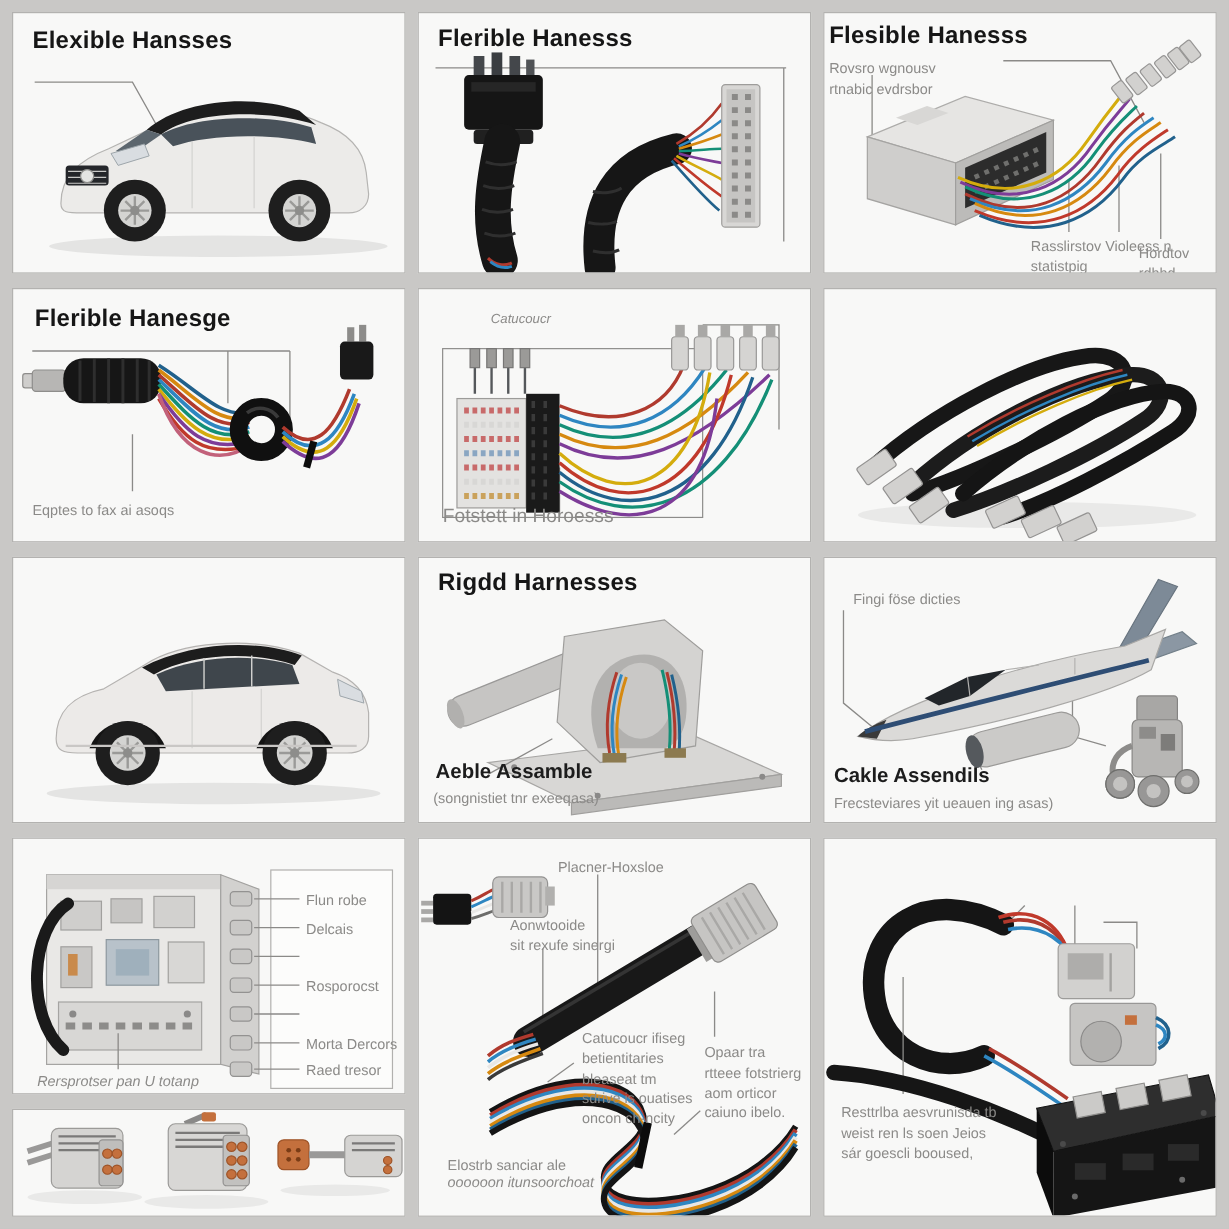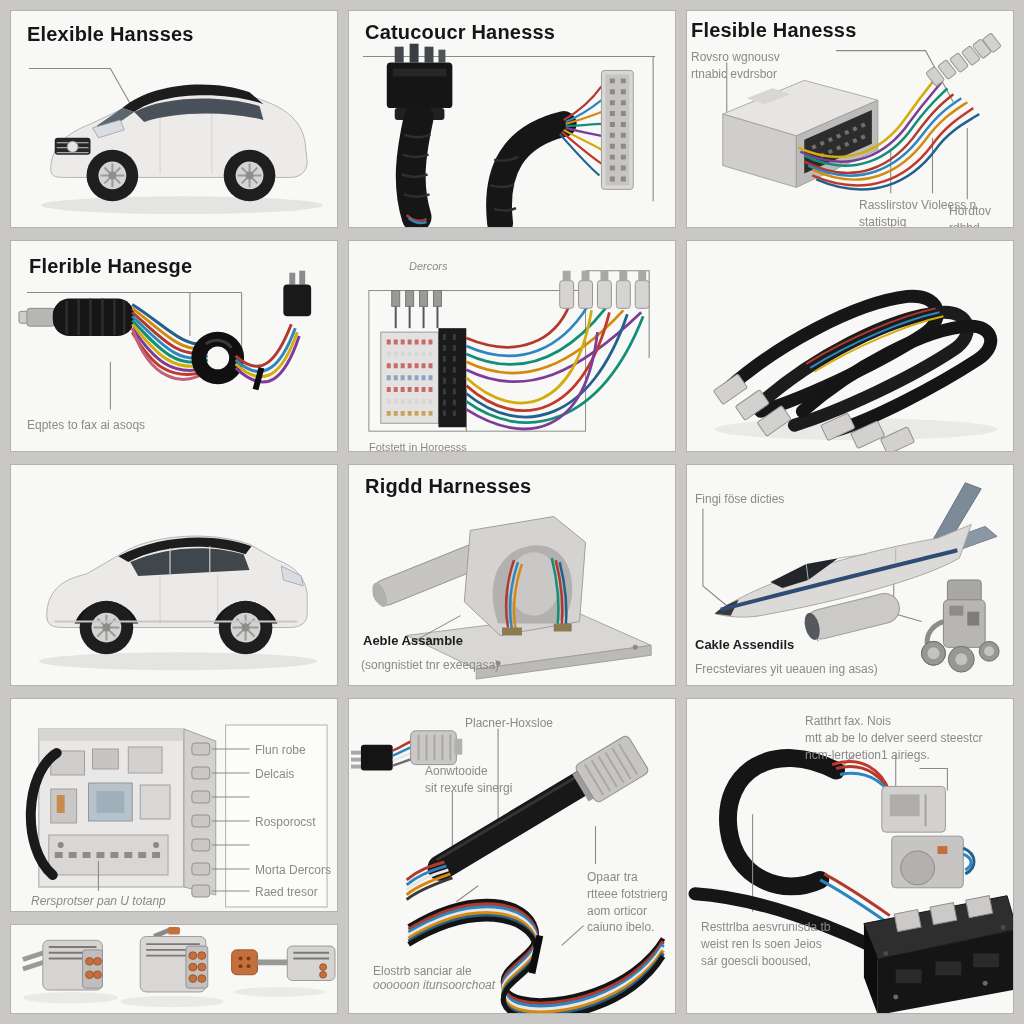--- a/index.html
+++ b/index.html
@@ -7,21 +7,21 @@
   .board{width:1024px;height:1024px;box-sizing:border-box;padding:10px;display:grid;
          grid-template-columns:1fr 1fr 1fr;grid-template-rows:218px 212px 222px 1fr;gap:12px 10px;background:#c9c8c6;}
   .panel{background:#f8f8f7;border:1px solid #b3b2b0;position:relative;overflow:hidden;}
   .stackcell{display:flex;flex-direction:column;gap:12px;}
   .stackcell .panel.top{height:212px;flex:none;}
   .stackcell .panel.bot{flex:1;}
   svg.art{position:absolute;left:0;top:0;width:100%;height:100%;}
   .ttl{position:absolute;font-size:20px;font-weight:700;color:#161616;letter-spacing:.2px;white-space:pre-line;}
   .lbl{position:absolute;font-size:12px;color:#8b8a88;line-height:1.4;white-space:pre-line;}
   .lbl.it{font-style:italic;}
-  .boldlbl{position:absolute;font-size:13px;font-weight:700;color:#1c1c1c;white-space:pre-line;}
+  .boldlbl{position:absolute;font-size:17px;font-weight:700;color:#1c1c1c;white-space:pre-line;}
   .thin{stroke:#8b8a88;stroke-width:1.1;fill:none;}
 </style>
 </head>
 <body>
 
 <div class="board">
 
   <div class="panel">
     <svg class="art" viewBox="0 0 328 218" preserveAspectRatio="none">
       <polyline points="18,58 100,58 138,126" class="thin" stroke="#6e6e6c"></polyline>
@@ -70,21 +70,21 @@
       <path d="M218,116 C232,116 244,114 254,114" stroke="#148f77" stroke-width="2.2" fill="none"></path>
       <path d="M218,118 C232,122 244,124 254,126" stroke="#7d3c98" stroke-width="2.2" fill="none"></path>
       <path d="M216,120 C230,128 244,134 254,140" stroke="#d4ac0d" stroke-width="2.2" fill="none"></path>
       <path d="M214,122 C228,134 242,146 254,154" stroke="#c0392b" stroke-width="2.2" fill="none"></path>
       <path d="M212,124 C226,140 240,156 252,166" stroke="#21618c" stroke-width="2.2" fill="none"></path>
       <rect x="254" y="60" width="32" height="120" rx="3" fill="#d8d7d5" stroke="#9e9d9b"></rect>
       <rect x="258" y="64" width="24" height="112" fill="#c6c5c3"></rect>
       <line x1="265" y1="68" x2="265" y2="172" stroke="#8b8a88" stroke-width="5" stroke-dasharray="5 6"></line>
       <line x1="276" y1="68" x2="276" y2="172" stroke="#8b8a88" stroke-width="5" stroke-dasharray="5 6"></line>
     </svg>
-    <div class="ttl" style="left:16px;top:10px">Catucoucr Hanesss</div>
+    <div class="ttl" style="left:16px;top:10px">Flerible Hanesss</div>
   </div>
 
   <div class="panel">
     <svg class="art" viewBox="0 0 328 218" preserveAspectRatio="none">
       <polyline points="150,40 240,40 268,92" class="thin"></polyline>
       <line x1="40" y1="52" x2="40" y2="118" class="thin"></line>
       <line x1="205" y1="140" x2="205" y2="184" class="thin"></line>
       <line x1="247" y1="128" x2="247" y2="184" class="thin"></line>
       <line x1="282" y1="118" x2="282" y2="190" class="thin"></line>
       <polygon points="36,104 118,70 192,90 110,126" fill="#e6e5e3" stroke="#adacaa"></polygon>
@@ -201,22 +201,22 @@
         <rect x="288" y="40" width="14" height="28" rx="3"></rect>
       </g>
       <g fill="#a9a8a6">
         <rect x="215" y="30" width="8" height="10"></rect>
           <rect x="234" y="30" width="8" height="10"></rect>
         <rect x="253" y="30" width="8" height="10"></rect>
           <rect x="272" y="30" width="8" height="10"></rect>
         <rect x="291" y="30" width="8" height="10"></rect>
       </g>
     </svg>
-    <div class="lbl it" style="left:60px;top:18px;font-size:11px">Dercors</div>
-    <div class="lbl" style="left:20px;top:199px;font-size:11px">Fotstett in Horoesss</div>
+    <div class="lbl it" style="left:60px;top:18px;font-size:11px">Catucoucr</div>
+    <div class="lbl" style="left:20px;top:179px;font-size:16px">Fotstett in Horoesss</div>
   </div>
 
   <div class="panel">
     <svg class="art" viewBox="0 0 328 212" preserveAspectRatio="none">
       <ellipse cx="170" cy="190" rx="142" ry="11" fill="rgba(0,0,0,0.06)"></ellipse>
       <path d="M40,150 C90,105 170,62 222,56 C254,53 262,78 238,94 C196,122 120,158 74,172" stroke="#171717" stroke-width="13" fill="none" stroke-linecap="round"></path>
       <path d="M74,164 C124,119 204,76 256,72 C284,70 292,94 268,110 C226,138 154,172 108,186" stroke="#1c1c1c" stroke-width="13" fill="none" stroke-linecap="round"></path>
       <path d="M116,172 C166,128 240,88 284,86 C308,85 314,106 292,120 C252,146 188,180 148,192" stroke="#151515" stroke-width="13" fill="none" stroke-linecap="round"></path>
       <path d="M120,124 C162,98 214,76 250,68" stroke="#b03a2e" stroke-width="2" fill="none"></path>
       <path d="M124,128 C166,102 218,80 254,72" stroke="#2e86c1" stroke-width="2" fill="none"></path>
@@ -321,21 +321,21 @@
         <path d="M26,40 C14,44 8,54 10,64" stroke="#8d8c8a" stroke-width="5" fill="none"></path>
         <circle cx="16" cy="72" r="12" fill="#98" stroke="#6f6f6d"></circle>
           <circle cx="16" cy="72" r="12" fill="#989796" stroke="#6f6f6d"></circle>
           <circle cx="16" cy="72" r="6" fill="#c4c3c1"></circle>
         <circle cx="44" cy="78" r="13" fill="#989796" stroke="#6f6f6d"></circle>
           <circle cx="44" cy="78" r="6" fill="#c4c3c1"></circle>
         <circle cx="72" cy="70" r="10" fill="#989796" stroke="#6f6f6d"></circle>
           <circle cx="72" cy="70" r="5" fill="#c4c3c1"></circle>
       </g>
     </svg>
-    <div class="lbl" style="left:8px;top:26px">Fingi föse dicties</div>
+    <div class="lbl" style="left:24px;top:26px">Fingi föse dicties</div>
     <div class="boldlbl" style="left:8px;top:172px">Cakle Assendils</div>
     <div class="lbl" style="left:8px;top:196px">Frecsteviares yit ueauen ing asas)</div>
   </div>
 
   <div class="stackcell">
 
     <div class="panel top">
       <svg class="art" viewBox="0 0 328 212" preserveAspectRatio="none">
         <rect x="216" y="26" width="102" height="182" fill="#fcfcfb" stroke="#b1b0ae"></rect>
         <rect x="28" y="30" width="146" height="158" fill="#e9e8e6" stroke="#a5a4a2"></rect>
@@ -466,20 +466,25 @@
       <path d="M60,235 C126,195 180,207 188,237 C195,263 148,273 156,295 C164,319 240,313 286,279 C302,267 310,257 316,247" stroke="#2e86c1" stroke-width="4" fill="none"></path>
       <path d="M60,238 C126,198 180,210 188,240 C195,266 148,276 156,298 C164,322 240,316 286,282 C302,270 310,260 316,250" stroke="#e8e7e5" stroke-width="4" fill="none"></path>
       <path d="M60,241 C126,201 180,213 188,243 C195,269 148,279 156,301 C164,325 240,319 286,285 C302,273 310,263 316,253" stroke="#d68910" stroke-width="4" fill="none"></path>
       <path d="M60,244 C126,204 180,216 188,246 C195,272 148,282 156,304 C164,328 240,322 286,288 C302,276 310,266 316,256" stroke="#21618c" stroke-width="4" fill="none"></path>
       <path d="M60,247 C126,207 180,219 188,249 C195,275 148,285 156,307 C164,331 240,325 286,291 C302,279 310,269 316,259" stroke="#141414" stroke-width="5" fill="none"></path>
       <line x1="192" y1="238" x2="184" y2="276" stroke="#0c0c0c" stroke-width="7"></line>
     </svg>
     <div class="lbl" style="left:116px;top:16px">Placner-Hoxsloe</div>
     <div class="lbl" style="left:76px;top:64px">Aonwtooide
 sit rexufe sinergi</div>
+    <div class="lbl" style="left:136px;top:158px">Catucoucr ifiseg
+betientitaries
+bleaseat tm
+sdrive is ouatises
+oncon ch-ncity</div>
     <div class="lbl" style="left:238px;top:170px">Opaar tra
 rtteee fotstrierg
 aom orticor
 caiuno ibelo.</div>
     <div class="lbl" style="left:24px;top:264px">Elostrb sanciar ale</div>
     <div class="lbl it" style="left:24px;top:278px">oooooon itunsoorchoat</div>
   </div>
 
   <div class="panel">
     <svg class="art" viewBox="0 0 328 316" preserveAspectRatio="none">
@@ -511,21 +516,18 @@
         <rect x="282" y="200" width="24" height="18" transform="rotate(-11 294 209)"></rect>
       </g>
       <circle cx="200" cy="256" r="2.5" fill="#4a4a4a"></circle>
         <circle cx="318" cy="230" r="2.5" fill="#4a4a4a"></circle>
       <circle cx="300" cy="286" r="2.5" fill="#6a6a6a"></circle>
         <circle cx="210" cy="300" r="2.5" fill="#6a6a6a"></circle>
       <rect x="210" y="272" width="26" height="14" fill="#2a2a2a"></rect>
         <rect x="250" y="264" width="26" height="14" fill="#2a2a2a"></rect>
       <rect x="288" y="256" width="26" height="14" fill="#2a2a2a"></rect>
     </svg>
-    <div class="lbl" style="left:118px;top:14px">Ratthrt fax. Nois
-mtt ab be lo delver seerd steestcr
-ncm-lertoetion1 airiegs.</div>
     <div class="lbl" style="left:14px;top:220px">Resttrlba aesvrunisda tb
 weist ren ls soen Jeios
 sár goescli booused,</div>
   </div>
 
 </div>
 
 </body></html>

